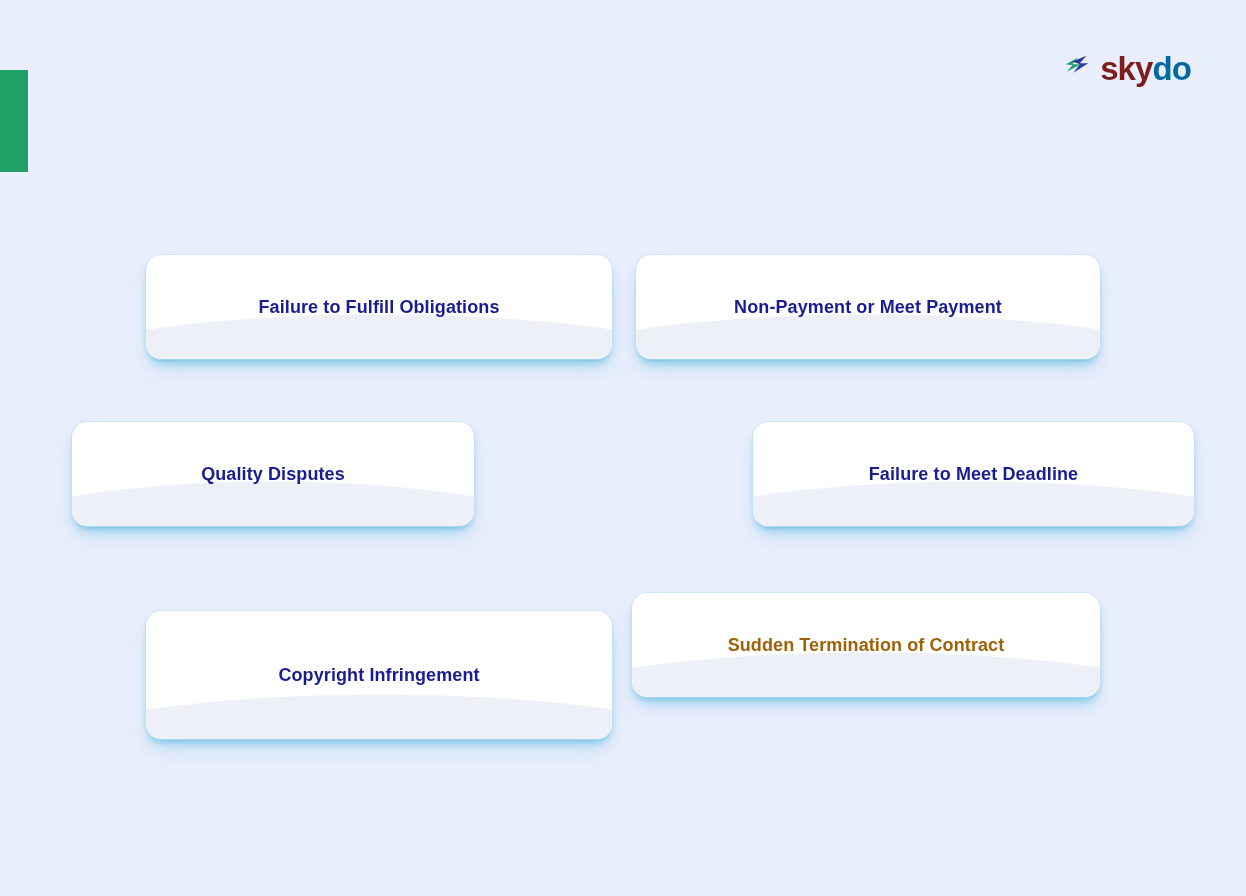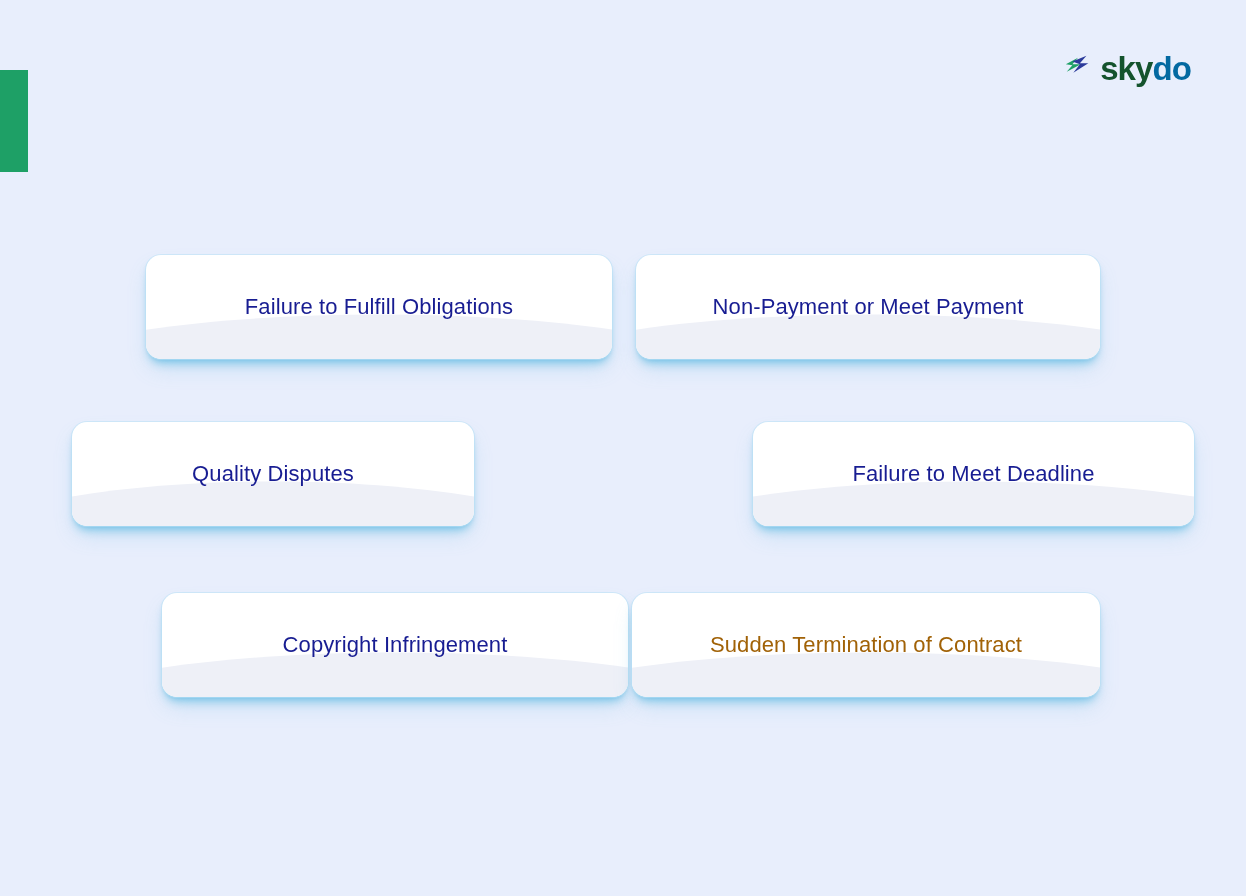--- a/index.html
+++ b/index.html
@@ -63,21 +63,21 @@
     display:block;
     flex:0 0 auto;
   }
   .brand-word {
     font-size:33px;
     font-weight:bold;
     letter-spacing:-0.9px;
     line-height:1;
     white-space:nowrap;
   }
-  .brand-sky { color:#14532d; }
+  .brand-sky { color:#7f1d1d; }
   .brand-do  { color:#0369a1; }
 
   
   .card {
     position:absolute;
     background:#ffffff;
     border-radius:15px;
     overflow:hidden;
     box-shadow:
        0 0 0 1px rgba(186,226,245,0.55),
@@ -95,22 +95,22 @@
     height:48px;
     overflow:hidden;
     pointer-events:none;
   }
   .card-swoosh svg { display:block; width:100%; height:100%; }
 
   .card-label {
     position:absolute;
     top:50%;
     transform:translateY(-50%);
-    font-size:22px;
-    font-weight:400;
+    font-size:18px;
+    font-weight:700;
     color:#181d92;
     white-space:nowrap;
     letter-spacing:0.1px;
     line-height:1;
     z-index:2;
   }
 
   
   .label-center {
     left:0; right:0;
@@ -164,21 +164,21 @@
 
   <div class="card" id="card-3" style="left: 710px; top: 422px; width: 441px; height: 104px; background: rgb(255, 255, 255); margin-left: 43px;">
     <div class="card-swoosh">
       <svg viewBox="0 0 480 48" preserveAspectRatio="none" xmlns="http://www.w3.org/2000/svg">
         <path d="M0 20 C 140 -2, 340 -2, 480 20 L480 48 L0 48 Z" fill="#eef0f7"></path>
       </svg>
     </div>
     <div class="card-label label-center" style="color: rgb(24, 29, 146);">Failure to Meet Deadline</div>
   </div>
 
-  <div class="card" id="card-4" style="left: 146px; top: 593px; width: 466px; height: 104px; background: rgb(255, 255, 255); margin-left: 16px;">
+  <div class="card" id="card-4" style="left: 146px; top: 611px; width: 466px; height: 128px; background: rgb(255, 255, 255);">
     <div class="card-swoosh">
       <svg viewBox="0 0 480 48" preserveAspectRatio="none" xmlns="http://www.w3.org/2000/svg">
         <path d="M0 20 C 140 -2, 340 -2, 480 20 L480 48 L0 48 Z" fill="#eef0f7"></path>
       </svg>
     </div>
     <div class="card-label label-center" style="color: rgb(24, 29, 146);">Copyright Infringement</div>
   </div>
 
   <div class="card" id="card-5" style="left: 632px; top: 593px; width: 468px; height: 104px; background: rgb(255, 255, 255);">
     <div class="card-swoosh">

